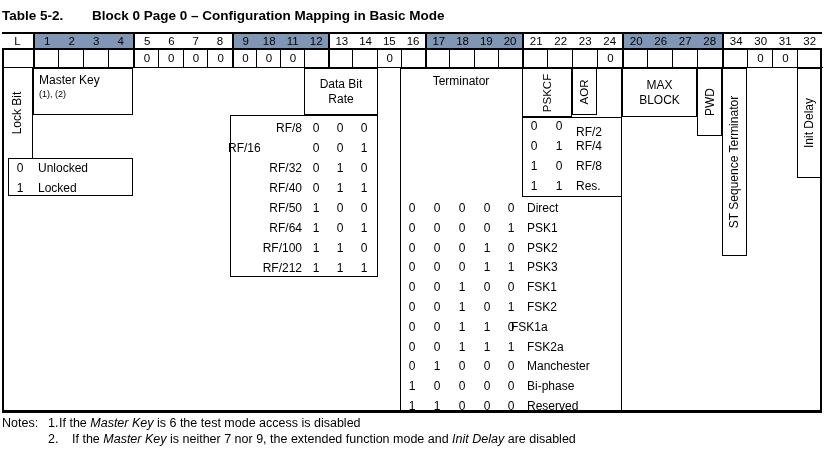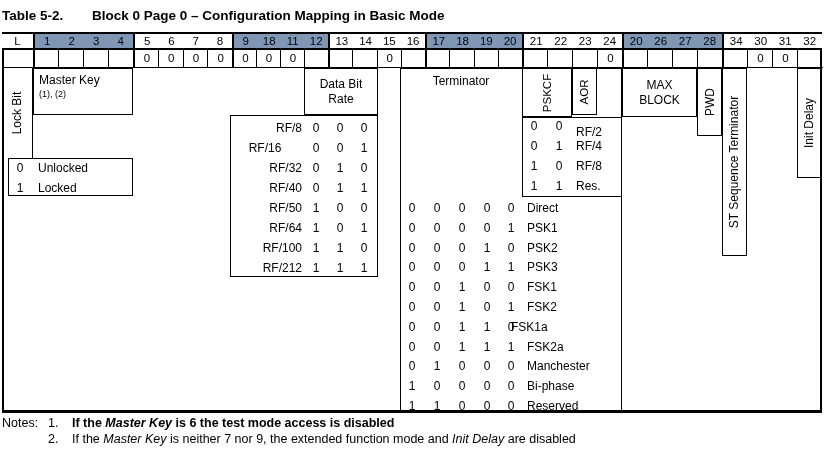--- a/index.html
+++ b/index.html
@@ -151,21 +151,21 @@
   <div class="ctr2" style="left:304px;top:77px;width:74px;">
     <div>Data Bit</div>
     <div>Rate</div>
   </div>
   <div class="b" style="left:230px;top:115px;width:148px;height:162px;"></div>
   <div id="rate-rows">
       <div class="rowtxt" style="left: 228px; top: 120px; width: 74px; text-align: right;">RF/8</div>
       <div class="bitcell" style="left: 307px; top: 120px;">0</div>
       <div class="bitcell" style="left: 331px; top: 120px;">0</div>
       <div class="bitcell" style="left: 355px; top: 120px;">0</div>
-      <div class="rowtxt" style="left: 228px; top: 140px; width: 74px; text-align: center;">RF/16</div>
+      <div class="rowtxt" style="left: 228px; top: 140px; width: 74px; text-align: left;">RF/16</div>
       <div class="bitcell" style="left: 307px; top: 140px;">0</div>
       <div class="bitcell" style="left: 331px; top: 140px;">0</div>
       <div class="bitcell" style="left: 355px; top: 140px;">1</div>
       <div class="rowtxt" style="left: 228px; top: 160px; width: 74px; text-align: right;">RF/32</div>
       <div class="bitcell" style="left: 307px; top: 160px;">0</div>
       <div class="bitcell" style="left: 331px; top: 160px;">1</div>
       <div class="bitcell" style="left: 355px; top: 160px;">0</div>
       <div class="rowtxt" style="left: 228px; top: 180px; width: 74px; text-align: right;">RF/40</div>
       <div class="bitcell" style="left: 307px; top: 180px;">0</div>
       <div class="bitcell" style="left: 331px; top: 180px;">1</div>
@@ -303,19 +303,19 @@
 
   <div class="b" style="left:797px;top:68px;width:25px;height:110px;"></div>
   <div class="vwrap" style="left:797px;top:68px;width:25px;height:110px;">
     <span>Init Delay</span>
   </div>
 
   <div>
     <div class="note-line" style="left:2px;top:416px;">Notes:</div>
     <div id="notes-items">
         <div class="note-line" style="left: 48px; top: 416px;">1.</div>
-        <div class="note-line" style="left: 72px; top: 416px; font-weight: bold;"><span>If the </span><span class="italic">Master Key</span><span> is 6 the test mode access is disabled</span></div>
+        <div class="note-line" style="left: 59px; top: 416px;"><span>If the </span><span class="italic">Master Key</span><span> is 6 the test mode access is disabled</span></div>
         <div class="note-line" style="left: 48px; top: 432px;">2.</div>
         <div class="note-line" style="left: 72px; top: 432px;"><span>If the </span><span class="italic">Master Key</span><span> is neither 7 nor 9, the extended function mode and </span><span class="italic">Init Delay</span><span> are disabled</span></div>
       </div>
   </div>
 
 </div>
 
 </body></html>

